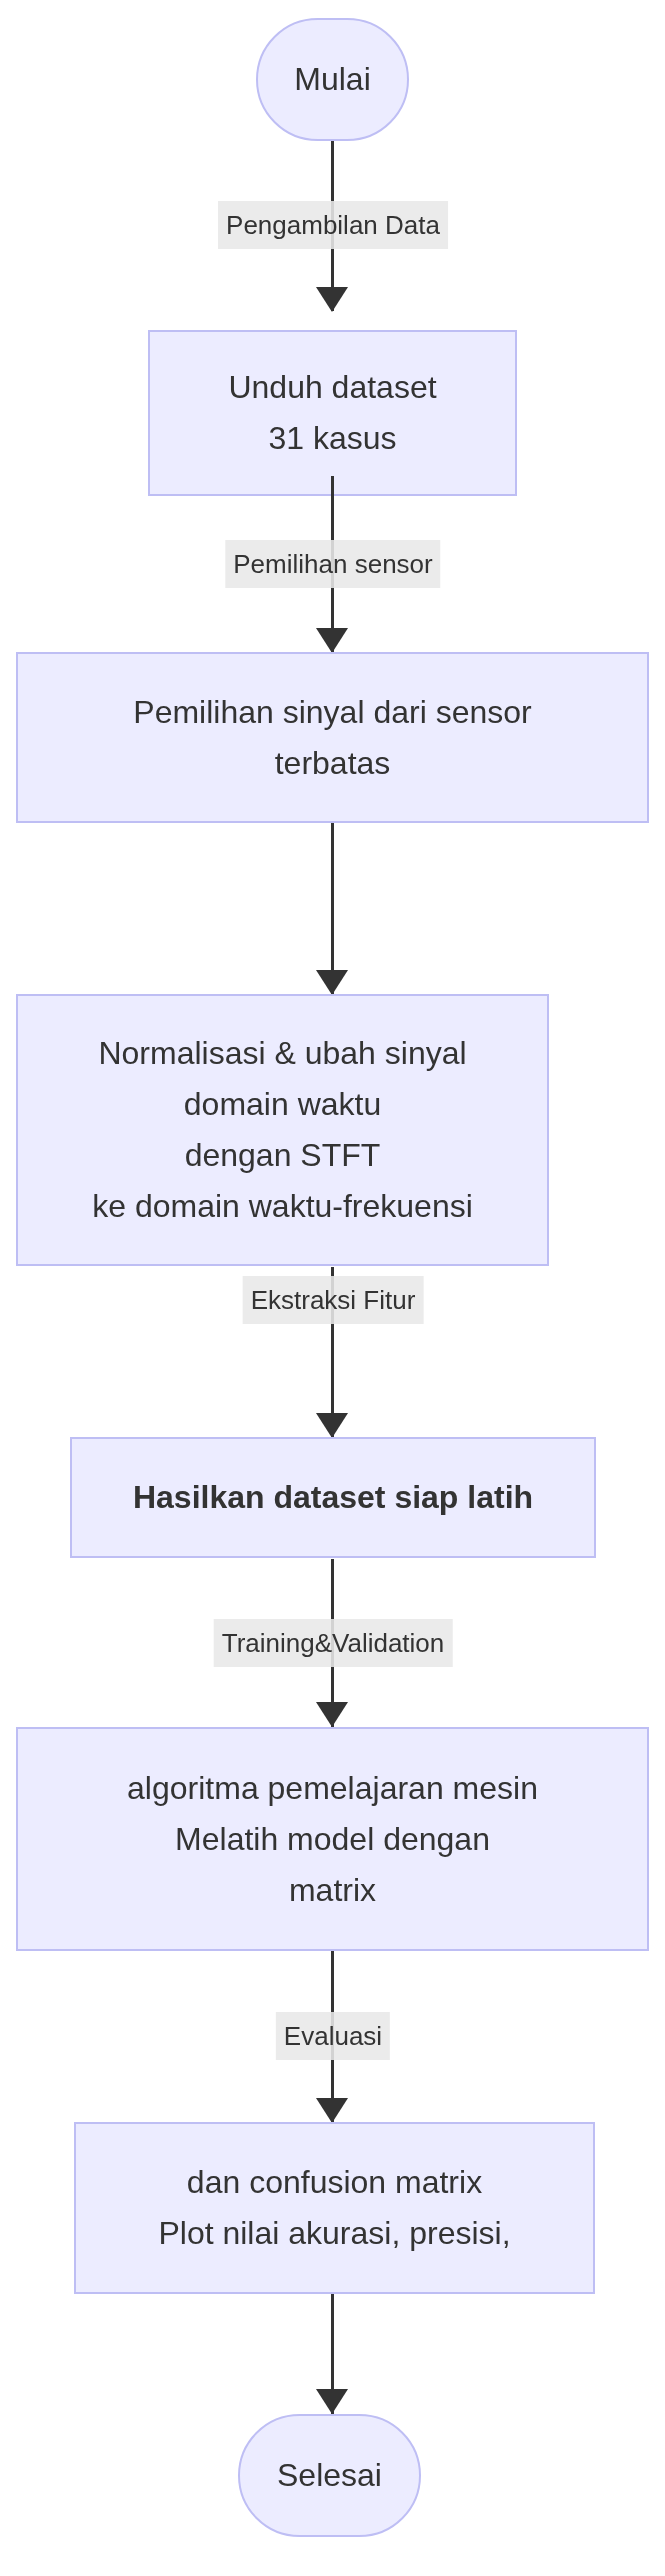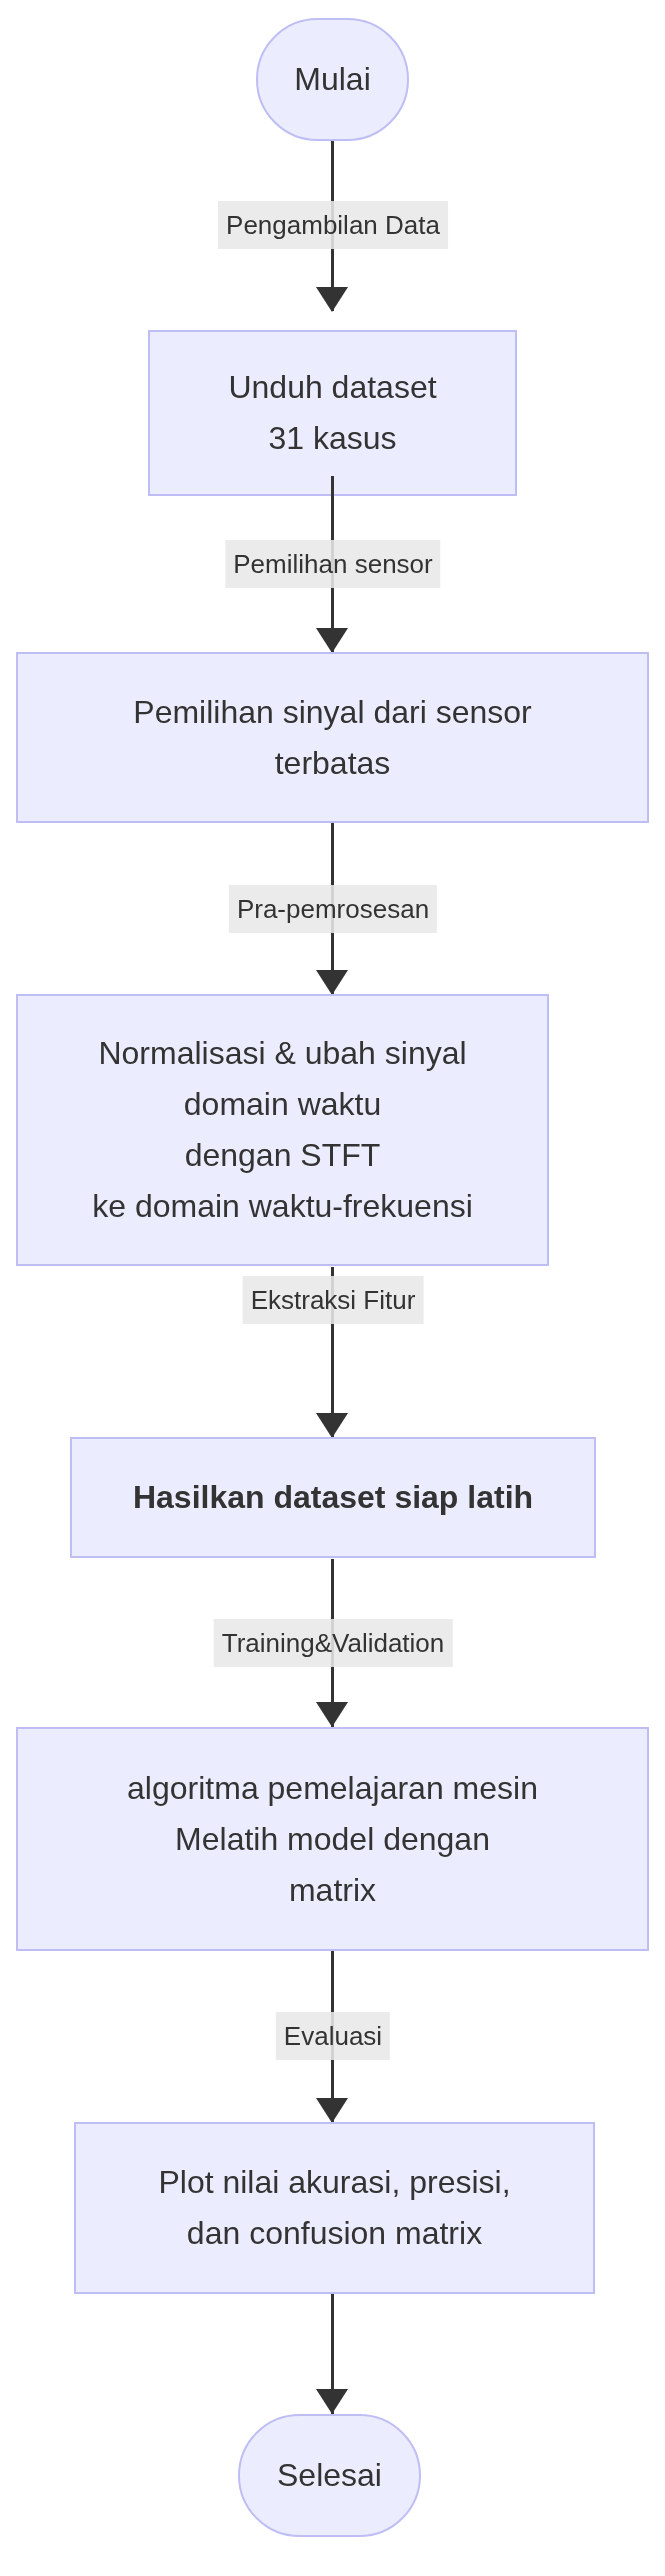--- a/index.html
+++ b/index.html
@@ -57,21 +57,20 @@
   <div class="arrowhead" style="top:628px;"></div>
   <div class="edge-label" style="top:564px;">Pemilihan sensor</div>
 
   <div class="node" style="top:652px;left:16px;width:633px;height:171px;">
     <div class="tline">Pemilihan sinyal dari sensor</div>
     <div class="tline">terbatas</div>
   </div>
 
   <div class="edge-line" style="top:823px;height:171px;"></div>
   <div class="arrowhead" style="top:970px;"></div>
-  <div class="edge-label" style="top:909px;">Pra-pemrosesan</div>
 
   <div class="node" style="top:994px;left:16px;width:533px;height:272px;">
     <div class="tline">Normalisasi &amp; ubah sinyal</div>
     <div class="tline">domain waktu</div>
     <div class="tline">dengan STFT</div>
     <div class="tline">ke domain waktu-frekuensi</div>
   </div>
 
   <div class="edge-line" style="top:1267px;height:170px;"></div>
   <div class="arrowhead" style="top:1413px;"></div>
@@ -89,22 +88,22 @@
     <div class="tline">algoritma pemelajaran mesin</div>
     <div class="tline">Melatih model dengan</div>
     <div class="tline">matrix</div>
   </div>
 
   <div class="edge-line" style="top:1951px;height:171px;"></div>
   <div class="arrowhead" style="top:2098px;"></div>
   <div class="edge-label" style="top:2036px;">Evaluasi</div>
 
   <div class="node" style="top:2122px;left:74px;width:521px;height:172px;">
+    <div class="tline">dan confusion matrix</div>
     <div class="tline">Plot nilai akurasi, presisi,</div>
-    <div class="tline">dan confusion matrix</div>
   </div>
 
   <div class="edge-line" style="top:2294px;height:120px;"></div>
   <div class="arrowhead" style="top:2389px;"></div>
 
   <div class="node stadium" style="top:2414px;left:238px;width:183px;height:123px;">
     <div class="tline">Selesai</div>
   </div>
 
 </div>

